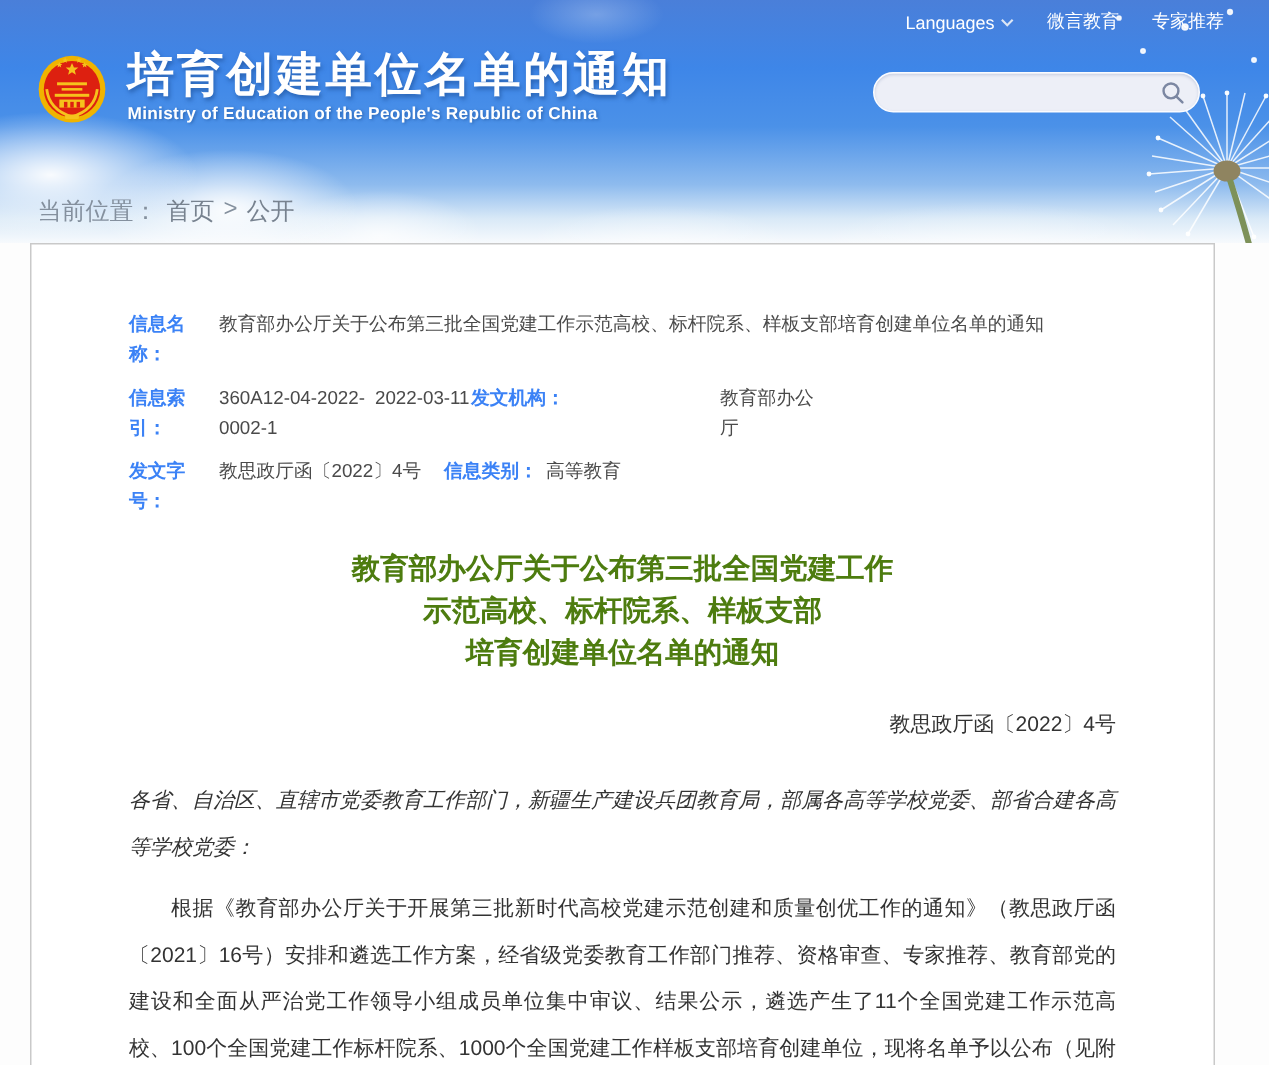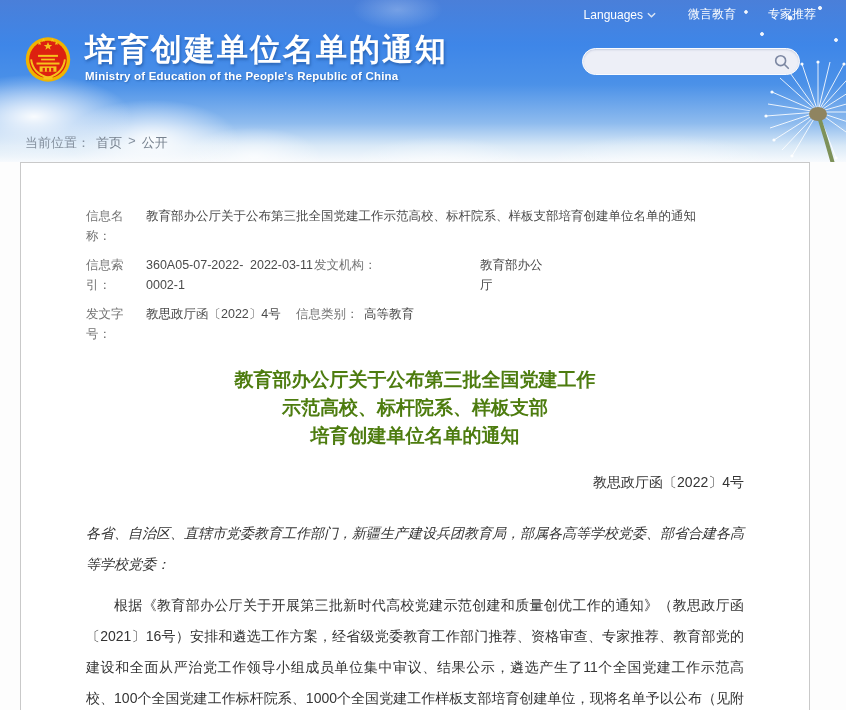--- a/index.html
+++ b/index.html
@@ -17,21 +17,21 @@
     position:absolute; inset:0; pointer-events:none;
     background:
       radial-gradient(140px 60px at 4% 72%, rgba(255,255,255,.95), rgba(255,255,255,0) 70%),
       radial-gradient(120px 55px at 18% 86%, rgba(255,255,255,.92), rgba(255,255,255,0) 72%),
       radial-gradient(90px 40px at 30% 97%, rgba(255,255,255,.7), rgba(255,255,255,0) 75%),
       radial-gradient(120px 38px at 52% 102%, rgba(255,255,255,.55), rgba(255,255,255,0) 75%),
       radial-gradient(150px 42px at 78% 103%, rgba(255,255,255,.5), rgba(255,255,255,0) 78%),
       radial-gradient(60px 26px at 47% 6%, rgba(255,255,255,.25), rgba(255,255,255,0) 75%);
   }
   .toplinks {
-    position:absolute; top:6px; right:30px; display:flex; align-items:center; gap:32px;
+    position:absolute; top:6px; right:30px; display:flex; align-items:center; gap:22px;
     font-size:12px; color:#fff; z-index:4;
   }
   .toplinks a, .toplinks .lang { color:#fff; text-decoration:none; cursor:pointer; display:flex; align-items:center; gap:4px; }
   .chev { width:9px; height:6px; display:inline-block; }
   .brand { position:absolute; top:33px; left:25px; display:flex; align-items:flex-start; z-index:4; }
   .emblem { width:46px; height:56px; margin-right:14px; }
   .brand-text .cn {
     font-size:31px; font-weight:700; color:#fff; letter-spacing:2px; line-height:34px;
     text-shadow:1px 2px 3px rgba(27,78,150,.65);
   }
@@ -45,32 +45,32 @@
     display:flex; align-items:center; padding:0 8px 0 14px;
     box-shadow:inset 0 1px 2px rgba(90,110,160,.25);
   }
   .search-pill input {
     flex:1; border:none; outline:none; background:transparent; font-size:13px; color:#333; min-width:0;
   }
   .mag { width:18px; height:18px; cursor:pointer; flex:0 0 auto; }
   .dandelion { position:absolute; top:0; right:-26px; z-index:2; }
   .breadcrumb {
     position:absolute; left:25px; bottom:10px; z-index:5;
-    font-size:13px; color:#84909e; display:flex; gap:6px; align-items:flex-start;font-family:Liberation Mono, monospace;
+    font-size:16px; color:#84909e; display:flex; gap:6px; align-items:flex-start;
   }
   .breadcrumb a { color:#77828f; text-decoration:none; cursor:pointer; }
 
   
   .panel {
     position:absolute; left:20px; top:162px; width:790px; height:600px;
     background:#fff; border:1px solid #c9c9c9; border-bottom:none;
     padding:43px 65px 0 65px;
   }
   .meta { font-size:12.5px; line-height:20px; color:#4a4a4a; }
-  .meta .lbl { font-weight:400; color:#737373; }
+  .meta .lbl { font-weight:700; color:#3b82f6; }
   .mrow { margin-bottom:9px; }
   .mrow.flex { display:flex; }
   .mrow .lbl { flex:0 0 60px; }
   .mrow .val { flex:1; }
   .grid6 { display:grid; grid-template-columns:60px 104px 64px 166px 68px 1fr; }
   .grid4 { display:grid; grid-template-columns:60px 150px 68px 1fr; }
   .wrapval { word-break:break-all; }
 
   .doc-title {
     margin-top:22px; text-align:center; font-size:19px; font-weight:700;
@@ -195,21 +195,21 @@
   </header>
 
   <main class="panel">
     <div class="meta">
       <div class="mrow flex">
         <span class="lbl">信息名称：</span>
         <span class="val">教育部办公厅关于公布第三批全国党建工作示范高校、标杆院系、样板支部培育创建单位名单的通知</span>
       </div>
       <div class="mrow grid6">
         <span class="lbl">信息索引：</span>
-        <span class="wrapval">360A05-07-2022-0002-1</span>
+        <span class="wrapval">360A12-04-2022-0002-1</span>
         <span>2022-03-11</span>
         <span class="lbl">发文机构：</span>
         <span>教育部办公厅</span>
       </div>
       <div class="mrow grid4">
         <span class="lbl">发文字号：</span>
         <span>教思政厅函〔2022〕4号</span>
         <span class="lbl">信息类别：</span>
         <span>高等教育</span>
       </div>

